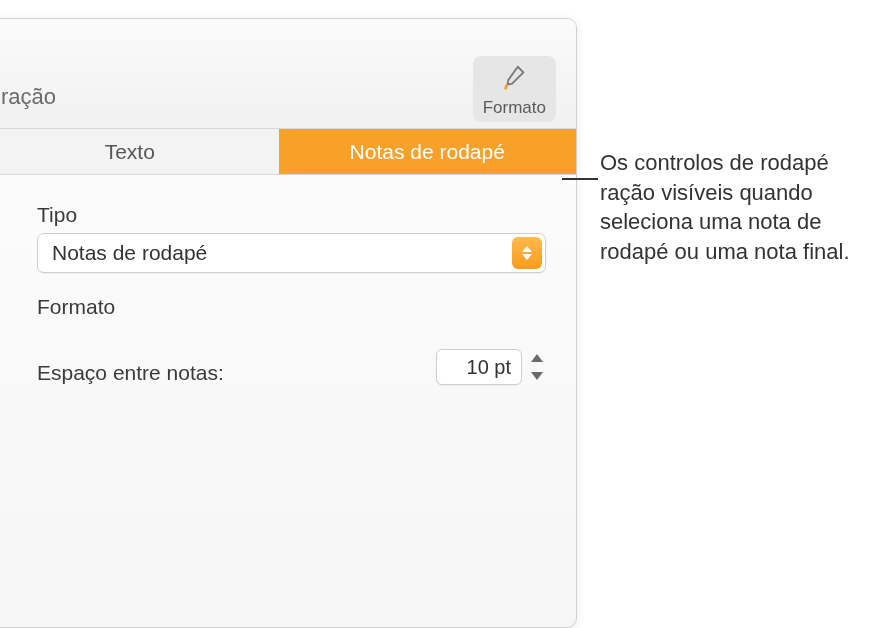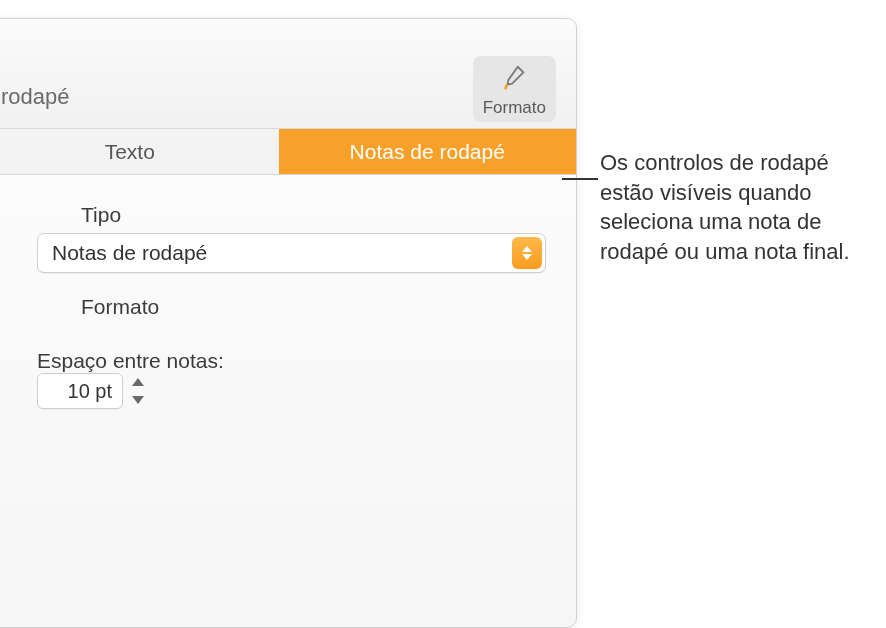--- a/index.html
+++ b/index.html
@@ -92,21 +92,20 @@
       font-weight: 500;
     }
     .panel {
       padding: 28px 30px 20px 56px;
     }
     .field-group { margin-bottom: 22px; }
     .field-label {
       font-size: 21px;
       color: #3b3b3b;
       margin-bottom: 6px;
-      margin-left: 44px;
     }
     .select {
       position: relative;
       height: 40px;
       background: #fff;
       border: 1px solid #cfcfcf;
       border-radius: 7px;
       box-shadow: 0 1px 1px rgba(0,0,0,0.05);
       display: flex;
       align-items: center;
@@ -136,24 +135,23 @@
       border-bottom: 6px solid #fff;
     }
     .tri-down {
       width: 0; height: 0;
       border-left: 5px solid transparent;
       border-right: 5px solid transparent;
       border-top: 6px solid #fff;
     }
     .spacing-row {
       display: flex;
-      align-items: flex-start;
+      align-items: flex-end;
       justify-content: space-between;
       margin-top: 30px;
-      flex-direction: column;
     }
     .spacing-label {
       font-size: 21px;
       color: #3b3b3b;
     }
     .stepper {
       display: flex;
       align-items: center;
     }
     .stepper-field {
@@ -213,21 +211,21 @@
       height: 1.5px;
       background: #333;
     }
   </style>
 </head>
 <body>
 
 <div class="window">
 
   <div class="toolbar">
-    <div class="toolbar-left">rodapé</div>
+    <div class="toolbar-left">ração</div>
     <div class="toolbar-buttons">
       <div class="tb-btn active">
         <span class="tb-icon">
           <svg viewBox="0 0 32 32" fill="none">
               <path d="M20 4 L26 10 L14 22 L9 23 L10 18 Z" stroke="#7a7a7a" stroke-width="2" stroke-linejoin="round"></path>
               <path d="M8 24 L7 27" stroke="#f8a12a" stroke-width="3" stroke-linecap="round"></path>
             </svg>
         </span>
         <span class="tb-label">Formato</span>
       </div>
@@ -271,13 +269,13 @@
               <span class="tri-down-g"></span>
             </div>
         </div>
       </div>
     </div>
 
   </div>
 </div>
 
 <div class="callout-line"></div>
-<div class="callout">Os controlos de rodapé estão visíveis quando seleciona uma nota de rodapé ou uma nota final.</div>
+<div class="callout">Os controlos de rodapé ração visíveis quando seleciona uma nota de rodapé ou uma nota final.</div>
 
 </body></html>

